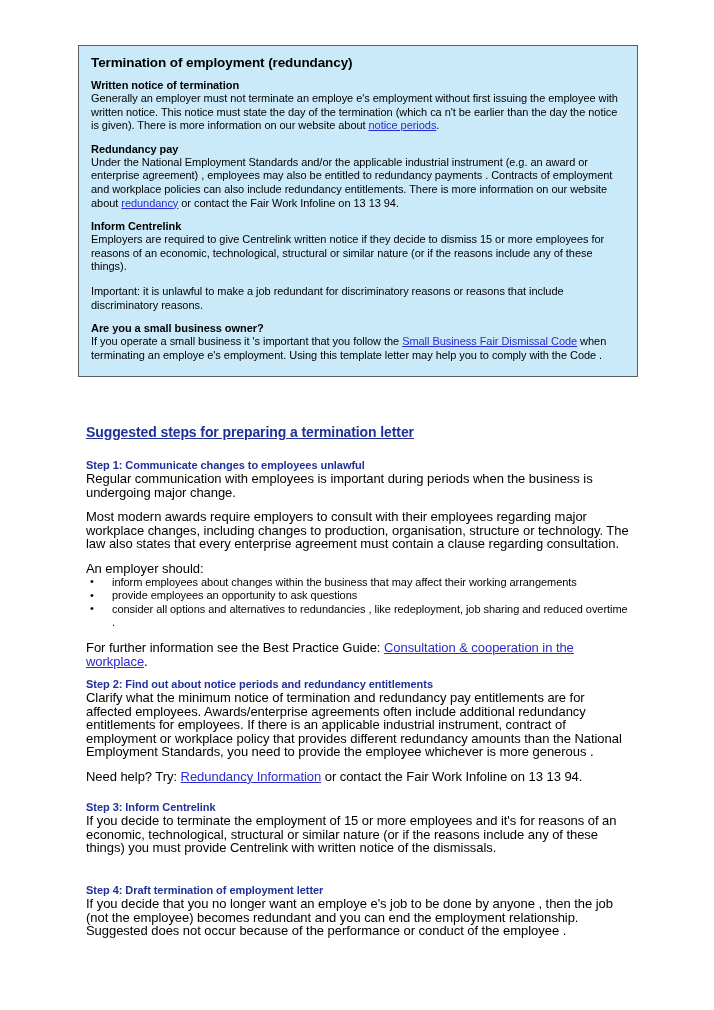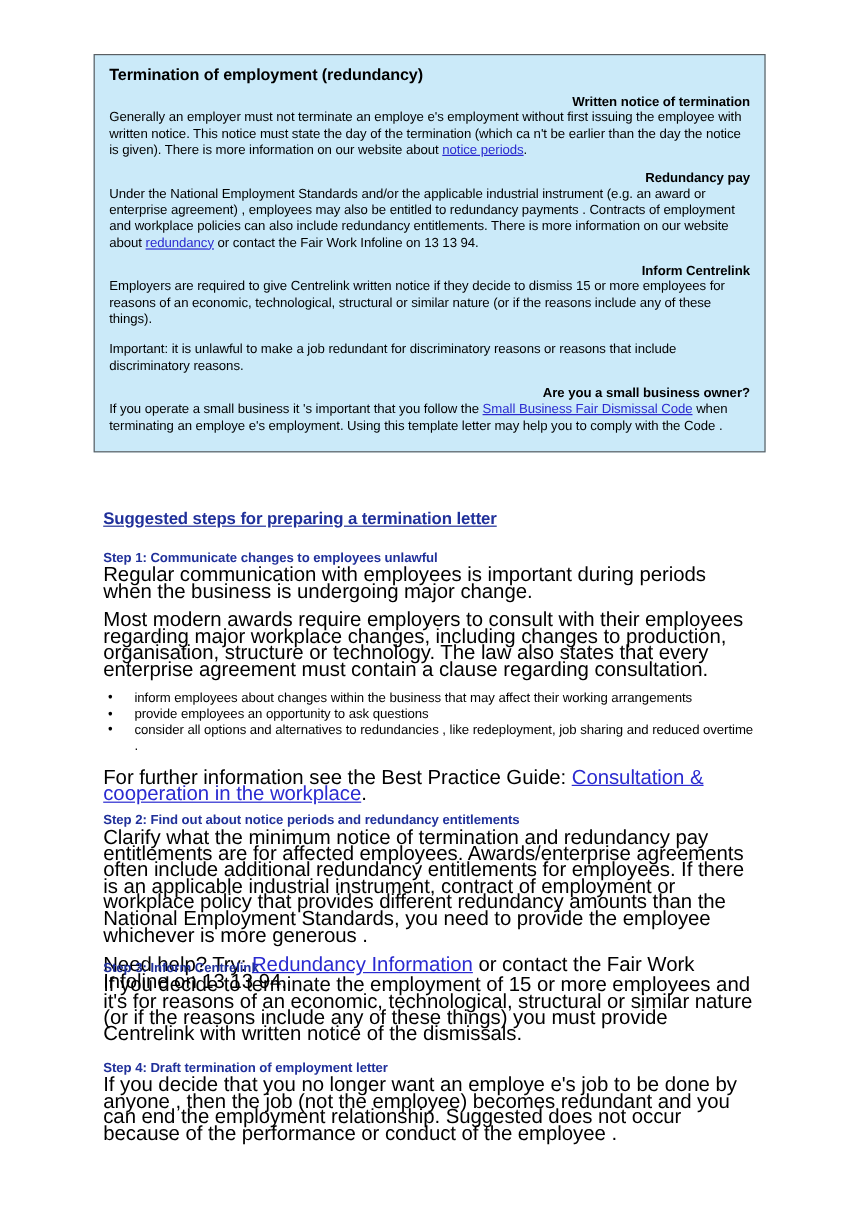--- a/index.html
+++ b/index.html
@@ -41,21 +41,20 @@
     color: #000000;
     letter-spacing: -0.1px;
     margin: 1px 0 9px 0;
   }
   .ib-head {
     font-size: 11px;
     font-weight: bold;
     color: #000000;
     margin: 0 0 1px 0;
     letter-spacing: -0.05px;
-    text-align: right;
   }
   .ib-para {
     font-size: 11px;
     line-height: 13.6px;
     color: #000000;
     margin: 0 0 10px 0;
     letter-spacing: -0.05px;
     text-align: left;
   }
   .ib-para.last { margin-bottom: 0; }
@@ -80,21 +79,21 @@
     width: 545px;
   }
   .step-head {
     font-size: 11px;
     font-weight: bold;
     color: #20309a;
     margin: 0 0 1px 0;
     letter-spacing: -0.05px;
   }
   .para {
-    font-size: 17px;
+    font-size: 13px;
     line-height: 13.6px;
     color: #000000;
     margin: 0 0 11px 0;
     letter-spacing: -0.05px;
   }
   .para.nogap { margin-bottom: 0; }
 
   ul.bullets {
     list-style: none;
     margin: 0 0 11px 0;
@@ -145,20 +144,21 @@
     <div class="ib-head">Are you a small business owner?</div>
     <div class="ib-para last"><span>If you operate a small business it 's important that you follow the </span><a class="link" href="#">Small Business Fair Dismissal Code</a><span> when terminating an employe e's employment. Using this template letter may help you to comply with the Code .</span></div>
   </div>
 
   <div class="main-heading">Suggested steps for preparing a termination letter</div>
 
   <div class="section" style="top:459px;">
     <div class="step-head">Step 1: Communicate changes to employees unlawful</div>
     <div class="para">Regular communication with employees is important during periods when the business is undergoing major change.</div>
     <div class="para">Most modern awards require employers to consult with their employees regarding major workplace changes, including changes to production, organisation, structure or technology.  The law also states that every enterprise agreement must contain a clause regarding consultation.</div>
+    <div class="para nogap">An employer should:</div>
     <ul class="bullets">
       <li>inform employees about changes within the business that may affect their working arrangements</li>
       <li>provide employees an opportunity to ask questions</li>
       <li>consider all options and alternatives to redundancies , like redeployment, job sharing and reduced overtime .</li>
     </ul>
     <div class="para nogap"><span>For further information  see the Best Practice Guide: </span><a class="link" href="#">Consultation &amp; cooperation in the workplace</a><span>.</span></div>
   </div>
 
   <div class="section" style="top:678px;">
     <div class="step-head">Step 2: Find out about notice periods and redundancy entitlements</div>

